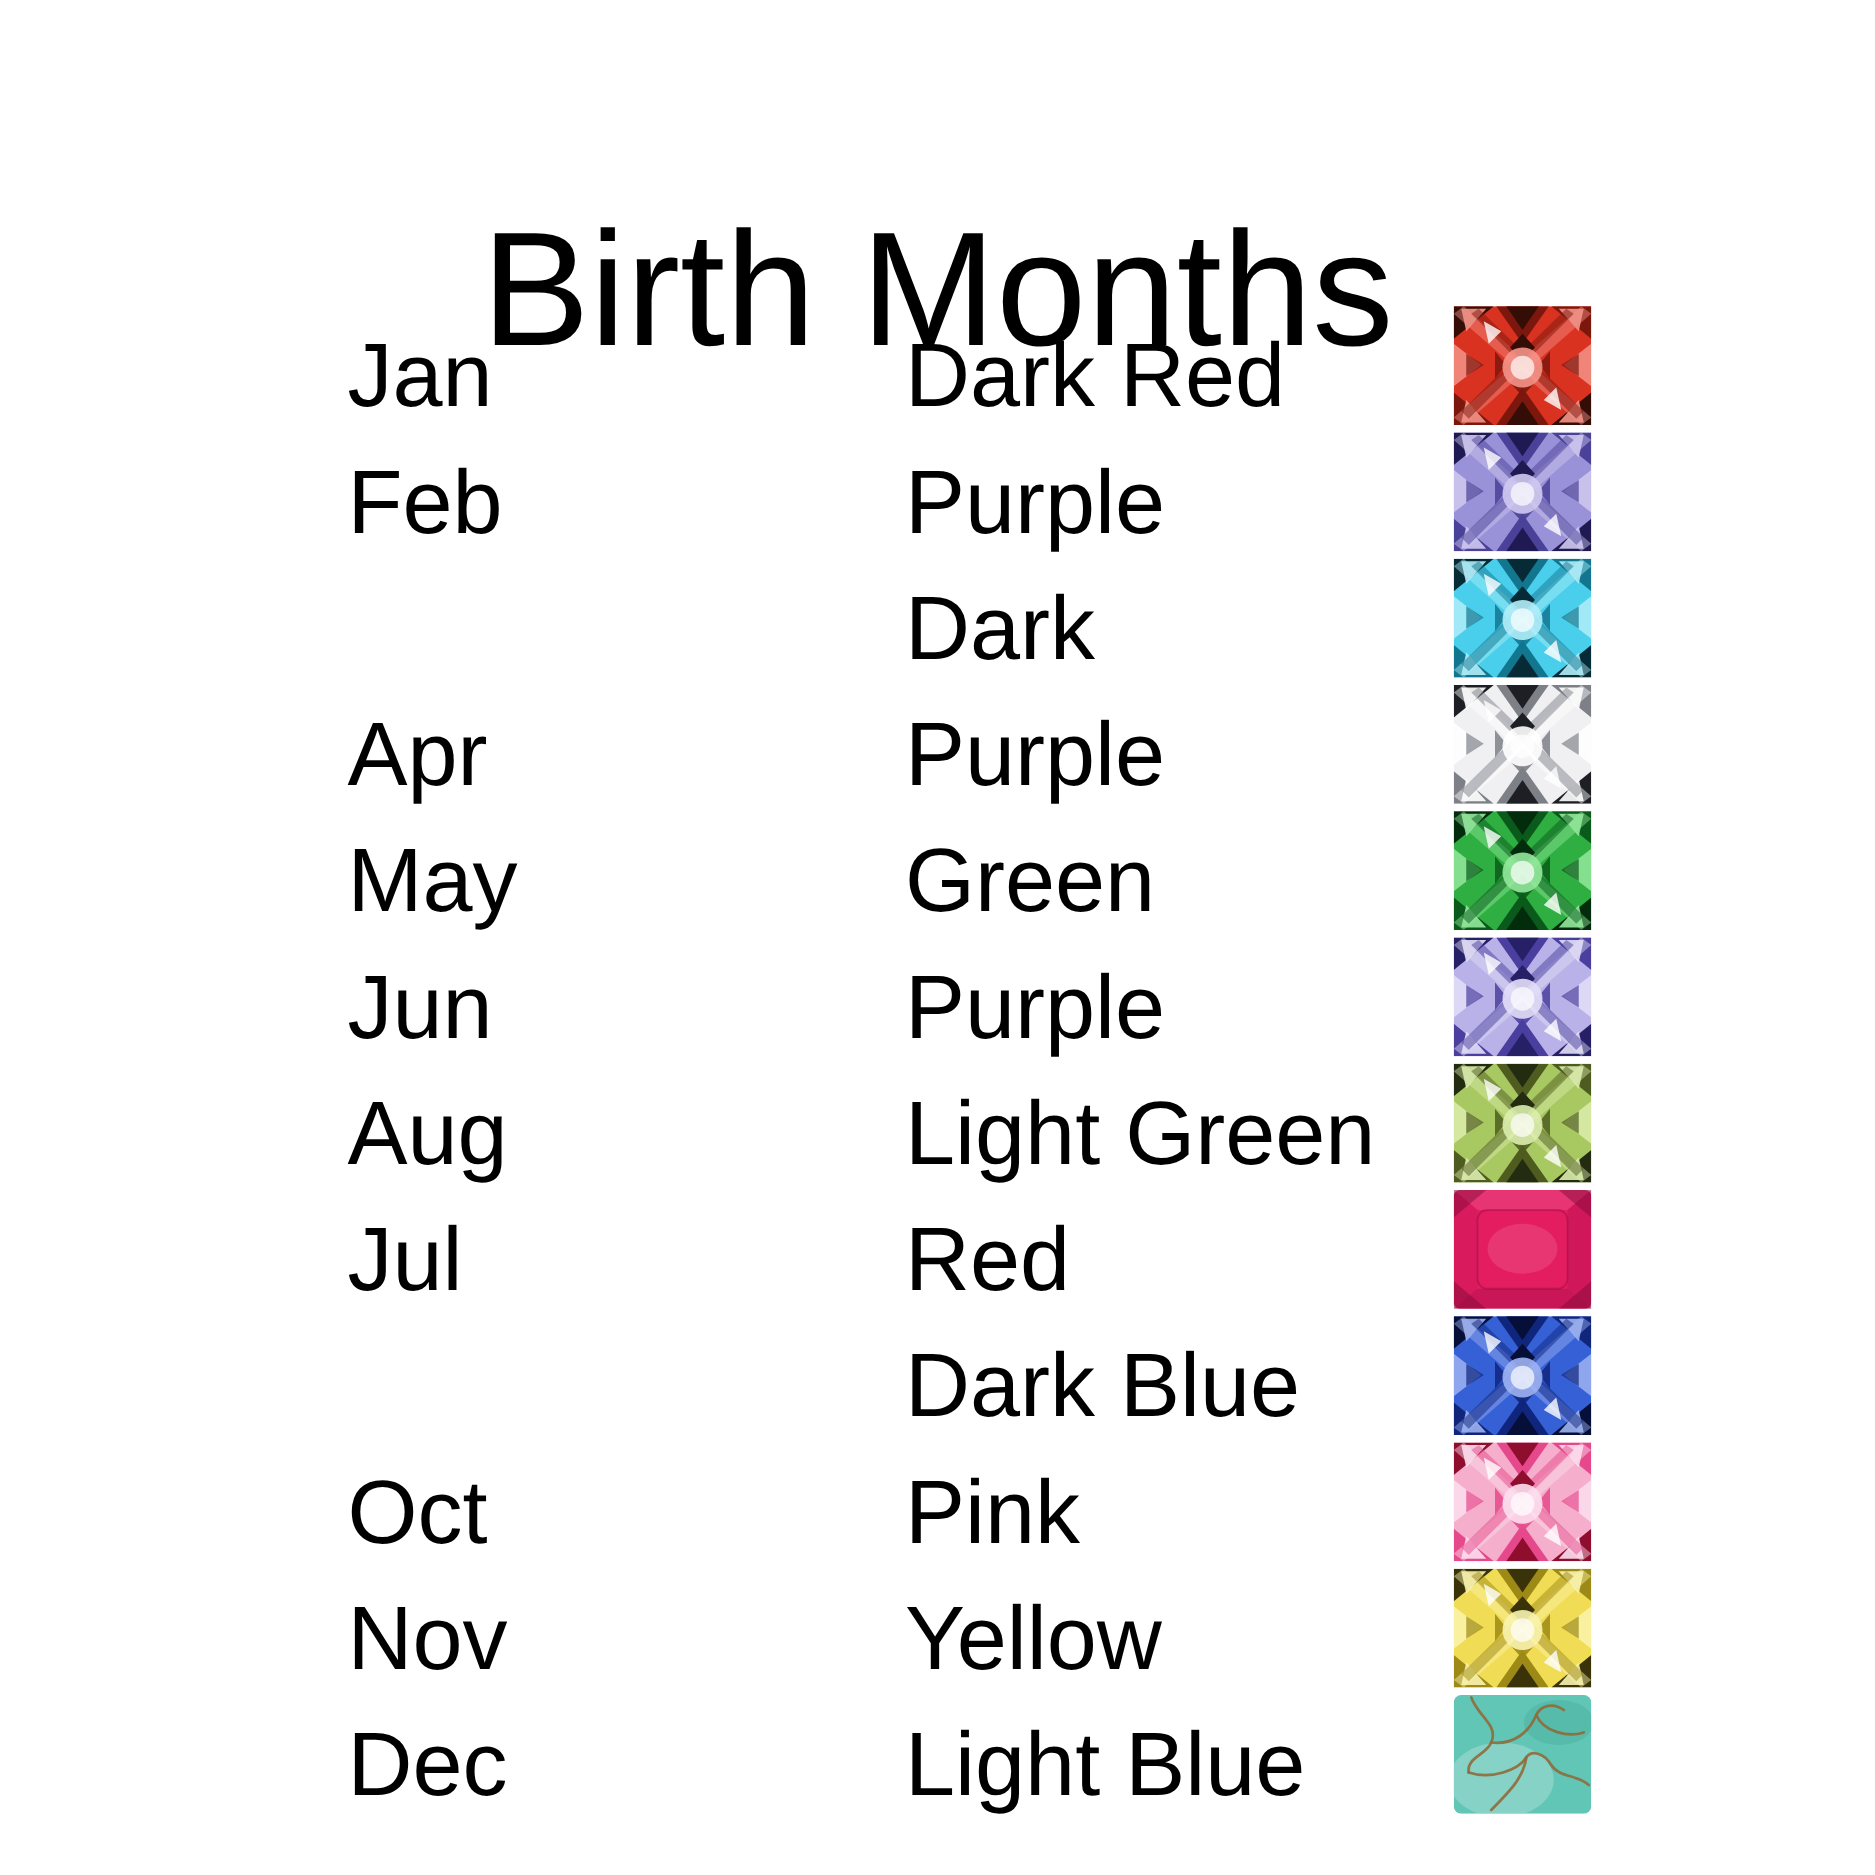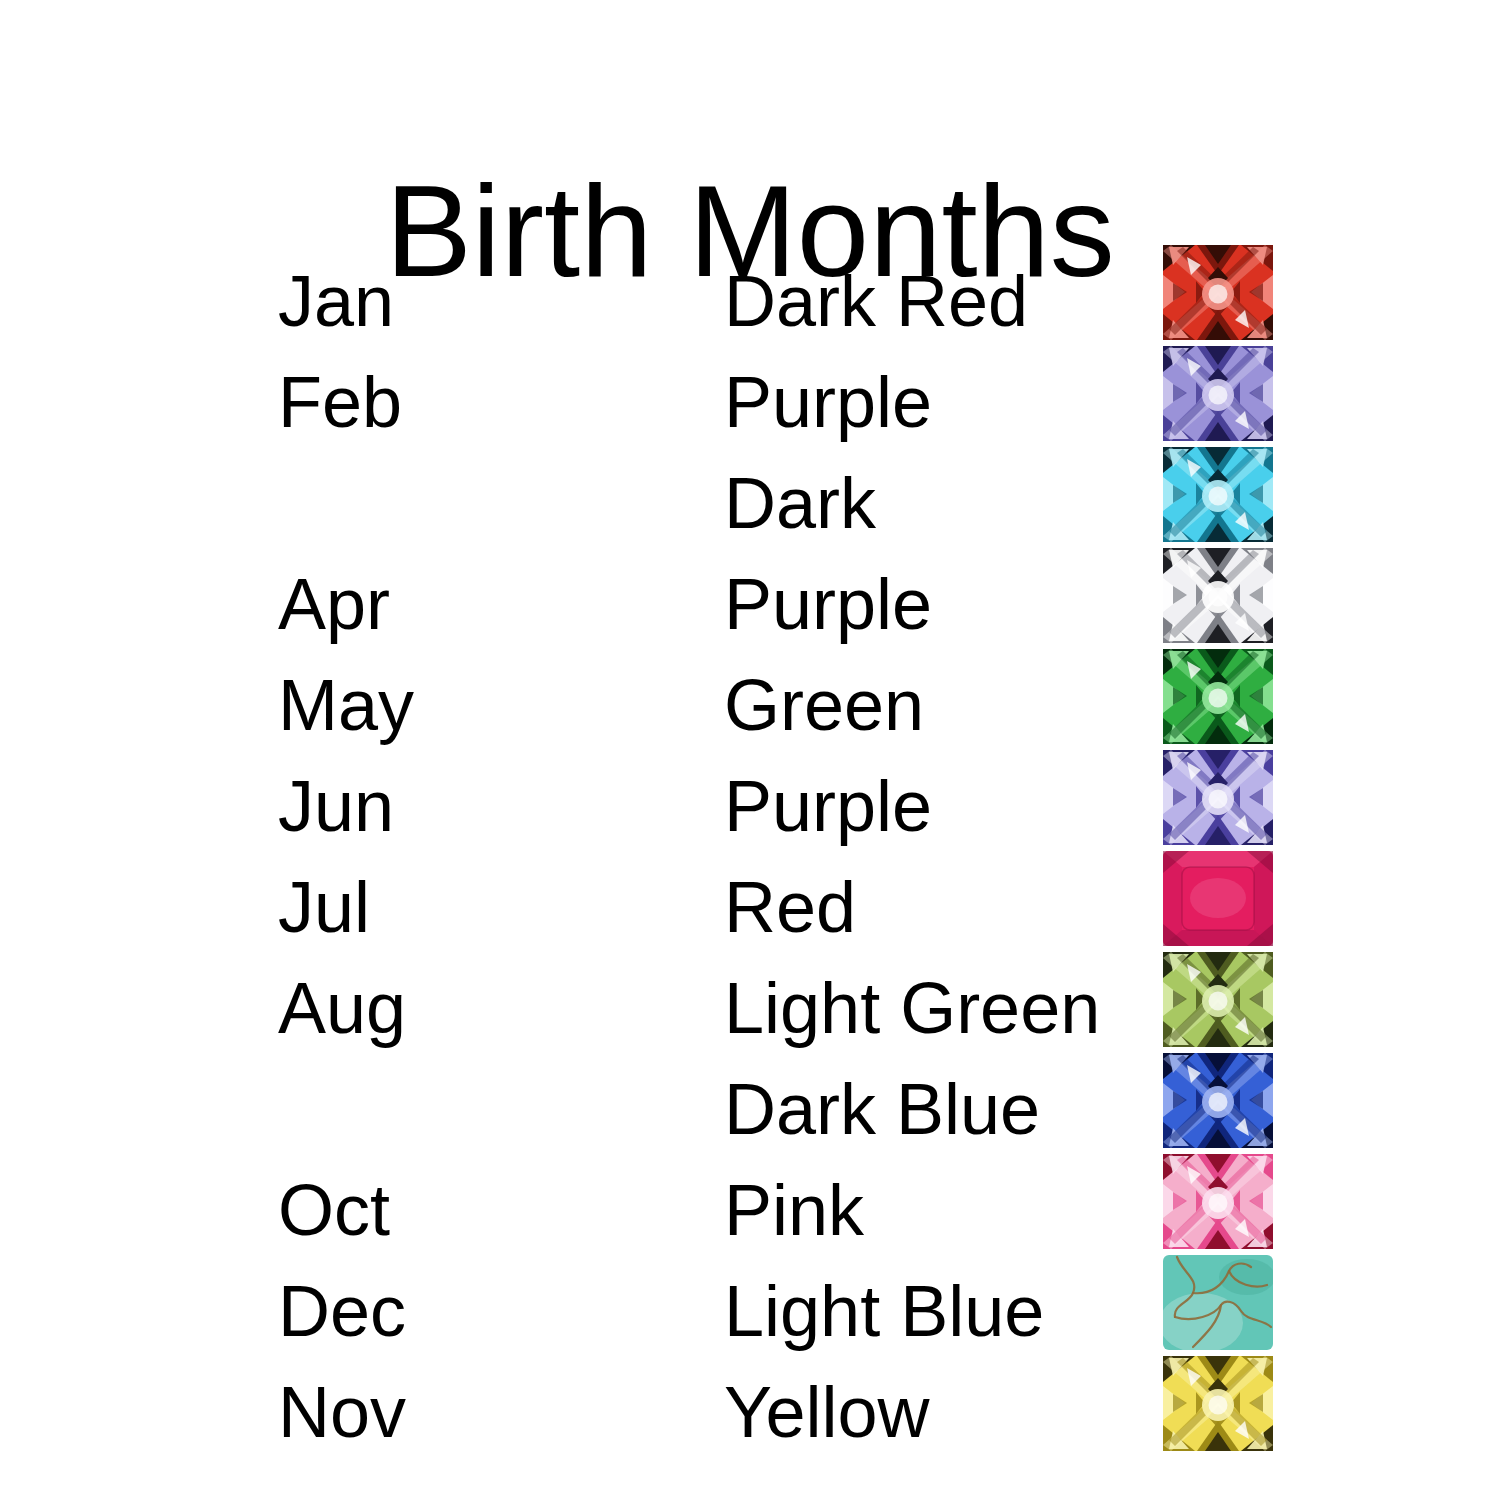--- a/index.html
+++ b/index.html
@@ -267,39 +267,20 @@
           <polygon points="33,36 42,47 33,58" fill="#4a3f9e" opacity="0.85"></polygon>
           <polygon points="77,36 68,47 77,58" fill="#4a3f9e" opacity="0.85"></polygon>
           <polygon points="24,12 38,20 28,30" fill="#ffffff" opacity="0.8"></polygon>
           <polygon points="86,83 72,75 82,65" fill="#ffffff" opacity="0.8"></polygon>
           <circle cx="55" cy="49" r="16" fill="#e2def7" opacity="0.9"></circle>
           <circle cx="55" cy="49" r="9.5" fill="#ffffff" opacity="0.7"></circle>
         </svg>
       </span>
   </div>
   <div class="row">
-    <span class="month">Jul</span>
-    <span class="color">Red</span>
-    <span class="gem">
-        <svg viewBox="0 0 110 95" preserveAspectRatio="none">
-          <rect x="0" y="0" width="110" height="95" rx="5" fill="#e41d60"></rect>
-          <polygon points="0,0 110,0 91,16 19,16" fill="#f272a0" opacity="0.28"></polygon>
-          <polygon points="110,0 110,95 91,79 91,16" fill="#b01050" opacity="0.4"></polygon>
-          <polygon points="0,95 110,95 91,79 19,79" fill="#b01050" opacity="0.55"></polygon>
-          <polygon points="0,0 0,95 19,79 19,16" fill="#b01050" opacity="0.22"></polygon>
-          <polygon points="0,0 26,0 0,22" fill="#7d0836" opacity="0.45"></polygon>
-          <polygon points="110,0 84,0 110,22" fill="#7d0836" opacity="0.45"></polygon>
-          <polygon points="0,95 26,95 0,73" fill="#7d0836" opacity="0.45"></polygon>
-          <polygon points="110,95 84,95 110,73" fill="#7d0836" opacity="0.45"></polygon>
-          <rect x="19" y="16" width="72" height="63" rx="8" fill="none" stroke="#7d0836" stroke-width="1.5" opacity="0.35"></rect>
-          <ellipse cx="55" cy="47" rx="28" ry="20" fill="#f272a0" opacity="0.3"></ellipse>
-        </svg>
-      </span>
-  </div>
-  <div class="row">
     <span class="month">Aug</span>
     <span class="color">Light Green</span>
     <span class="gem">
         <svg viewBox="0 0 110 95" preserveAspectRatio="none">
           <rect x="0" y="0" width="110" height="95" fill="#a8c862"></rect>
           <polygon points="0,0 32,0 0,26" fill="#232b10"></polygon>
           <polygon points="110,0 78,0 110,26" fill="#4f5c20"></polygon>
           <polygon points="0,95 32,95 0,69" fill="#4f5c20"></polygon>
           <polygon points="110,95 78,95 110,69" fill="#232b10"></polygon>
           <polygon points="6,2 26,2 10,20" fill="#dcedad" opacity="0.9"></polygon>
@@ -323,20 +304,39 @@
           <polygon points="33,36 42,47 33,58" fill="#4f5c20" opacity="0.85"></polygon>
           <polygon points="77,36 68,47 77,58" fill="#4f5c20" opacity="0.85"></polygon>
           <polygon points="24,12 38,20 28,30" fill="#ffffff" opacity="0.8"></polygon>
           <polygon points="86,83 72,75 82,65" fill="#ffffff" opacity="0.8"></polygon>
           <circle cx="55" cy="49" r="16" fill="#dcedad" opacity="0.9"></circle>
           <circle cx="55" cy="49" r="9.5" fill="#ffffff" opacity="0.7"></circle>
         </svg>
       </span>
   </div>
   <div class="row">
+    <span class="month">Jul</span>
+    <span class="color">Red</span>
+    <span class="gem">
+        <svg viewBox="0 0 110 95" preserveAspectRatio="none">
+          <rect x="0" y="0" width="110" height="95" rx="5" fill="#e41d60"></rect>
+          <polygon points="0,0 110,0 91,16 19,16" fill="#f272a0" opacity="0.28"></polygon>
+          <polygon points="110,0 110,95 91,79 91,16" fill="#b01050" opacity="0.4"></polygon>
+          <polygon points="0,95 110,95 91,79 19,79" fill="#b01050" opacity="0.55"></polygon>
+          <polygon points="0,0 0,95 19,79 19,16" fill="#b01050" opacity="0.22"></polygon>
+          <polygon points="0,0 26,0 0,22" fill="#7d0836" opacity="0.45"></polygon>
+          <polygon points="110,0 84,0 110,22" fill="#7d0836" opacity="0.45"></polygon>
+          <polygon points="0,95 26,95 0,73" fill="#7d0836" opacity="0.45"></polygon>
+          <polygon points="110,95 84,95 110,73" fill="#7d0836" opacity="0.45"></polygon>
+          <rect x="19" y="16" width="72" height="63" rx="8" fill="none" stroke="#7d0836" stroke-width="1.5" opacity="0.35"></rect>
+          <ellipse cx="55" cy="47" rx="28" ry="20" fill="#f272a0" opacity="0.3"></ellipse>
+        </svg>
+      </span>
+  </div>
+  <div class="row">
     <span class="color">Dark Blue</span>
     <span class="gem">
         <svg viewBox="0 0 110 95" preserveAspectRatio="none">
           <rect x="0" y="0" width="110" height="95" fill="#3560d6"></rect>
           <polygon points="0,0 32,0 0,26" fill="#060f38"></polygon>
           <polygon points="110,0 78,0 110,26" fill="#10267c"></polygon>
           <polygon points="0,95 32,95 0,69" fill="#10267c"></polygon>
           <polygon points="110,95 78,95 110,69" fill="#060f38"></polygon>
           <polygon points="6,2 26,2 10,20" fill="#9db3f2" opacity="0.9"></polygon>
           <polygon points="104,2 84,2 100,20" fill="#9db3f2" opacity="0.9"></polygon>
@@ -396,36 +396,20 @@
           <polygon points="33,36 42,47 33,58" fill="#e5498c" opacity="0.85"></polygon>
           <polygon points="77,36 68,47 77,58" fill="#e5498c" opacity="0.85"></polygon>
           <polygon points="24,12 38,20 28,30" fill="#ffffff" opacity="0.8"></polygon>
           <polygon points="86,83 72,75 82,65" fill="#ffffff" opacity="0.8"></polygon>
           <circle cx="55" cy="49" r="16" fill="#fcdfee" opacity="0.9"></circle>
           <circle cx="55" cy="49" r="9.5" fill="#ffffff" opacity="0.7"></circle>
         </svg>
       </span>
   </div>
   <div class="row">
-    <span class="month">Dec</span>
-    <span class="color">Light Blue</span>
-    <span class="gem">
-        <svg viewBox="0 0 110 95" preserveAspectRatio="none">
-          <rect x="0" y="0" width="110" height="95" rx="6" fill="#62c6b7"></rect>
-          <ellipse cx="38" cy="68" rx="42" ry="30" fill="#a9ded5" opacity="0.5"></ellipse>
-          <ellipse cx="84" cy="22" rx="28" ry="18" fill="#3da290" opacity="0.3"></ellipse>
-          <path d="M14,2 C20,18 36,24 30,38 C26,48 10,50 12,62" fill="none" stroke="#8f6b3a" stroke-width="2.2" stroke-linecap="round" opacity="0.9"></path>
-          <path d="M30,38 C48,40 60,30 66,16 C70,8 80,6 88,12" fill="none" stroke="#8f6b3a" stroke-width="2.2" stroke-linecap="round" opacity="0.9"></path>
-          <path d="M66,16 C72,30 92,34 104,30" fill="none" stroke="#8f6b3a" stroke-width="2.2" stroke-linecap="round" opacity="0.9"></path>
-          <path d="M12,62 C30,68 52,60 58,50 C62,44 72,46 78,56 C84,66 100,64 108,72" fill="none" stroke="#8f6b3a" stroke-width="2.2" stroke-linecap="round" opacity="0.9"></path>
-          <path d="M58,50 C56,66 44,78 30,92" fill="none" stroke="#8f6b3a" stroke-width="2.2" stroke-linecap="round" opacity="0.9"></path>
-        </svg>
-      </span>
-  </div>
-  <div class="row">
     <span class="month">Nov</span>
     <span class="color">Yellow</span>
     <span class="gem">
         <svg viewBox="0 0 110 95" preserveAspectRatio="none">
           <rect x="0" y="0" width="110" height="95" fill="#f0dd55"></rect>
           <polygon points="0,0 32,0 0,26" fill="#3a330a"></polygon>
           <polygon points="110,0 78,0 110,26" fill="#9d8a16"></polygon>
           <polygon points="0,95 32,95 0,69" fill="#9d8a16"></polygon>
           <polygon points="110,95 78,95 110,69" fill="#3a330a"></polygon>
           <polygon points="6,2 26,2 10,20" fill="#faf3ae" opacity="0.9"></polygon>
@@ -448,13 +432,29 @@
           <polygon points="55,50 65,61 55,72 45,61" fill="#9d8a16" opacity="0.9"></polygon>
           <polygon points="33,36 42,47 33,58" fill="#9d8a16" opacity="0.85"></polygon>
           <polygon points="77,36 68,47 77,58" fill="#9d8a16" opacity="0.85"></polygon>
           <polygon points="24,12 38,20 28,30" fill="#ffffff" opacity="0.8"></polygon>
           <polygon points="86,83 72,75 82,65" fill="#ffffff" opacity="0.8"></polygon>
           <circle cx="55" cy="49" r="16" fill="#faf3ae" opacity="0.9"></circle>
           <circle cx="55" cy="49" r="9.5" fill="#ffffff" opacity="0.7"></circle>
         </svg>
       </span>
   </div>
+  <div class="row">
+    <span class="month">Dec</span>
+    <span class="color">Light Blue</span>
+    <span class="gem">
+        <svg viewBox="0 0 110 95" preserveAspectRatio="none">
+          <rect x="0" y="0" width="110" height="95" rx="6" fill="#62c6b7"></rect>
+          <ellipse cx="38" cy="68" rx="42" ry="30" fill="#a9ded5" opacity="0.5"></ellipse>
+          <ellipse cx="84" cy="22" rx="28" ry="18" fill="#3da290" opacity="0.3"></ellipse>
+          <path d="M14,2 C20,18 36,24 30,38 C26,48 10,50 12,62" fill="none" stroke="#8f6b3a" stroke-width="2.2" stroke-linecap="round" opacity="0.9"></path>
+          <path d="M30,38 C48,40 60,30 66,16 C70,8 80,6 88,12" fill="none" stroke="#8f6b3a" stroke-width="2.2" stroke-linecap="round" opacity="0.9"></path>
+          <path d="M66,16 C72,30 92,34 104,30" fill="none" stroke="#8f6b3a" stroke-width="2.2" stroke-linecap="round" opacity="0.9"></path>
+          <path d="M12,62 C30,68 52,60 58,50 C62,44 72,46 78,56 C84,66 100,64 108,72" fill="none" stroke="#8f6b3a" stroke-width="2.2" stroke-linecap="round" opacity="0.9"></path>
+          <path d="M58,50 C56,66 44,78 30,92" fill="none" stroke="#8f6b3a" stroke-width="2.2" stroke-linecap="round" opacity="0.9"></path>
+        </svg>
+      </span>
+  </div>
 </div>
 
 </body></html>

